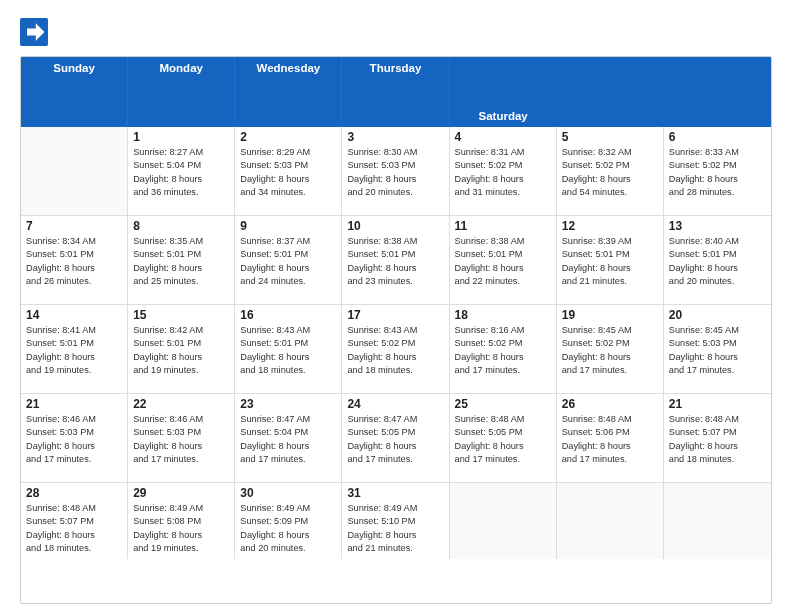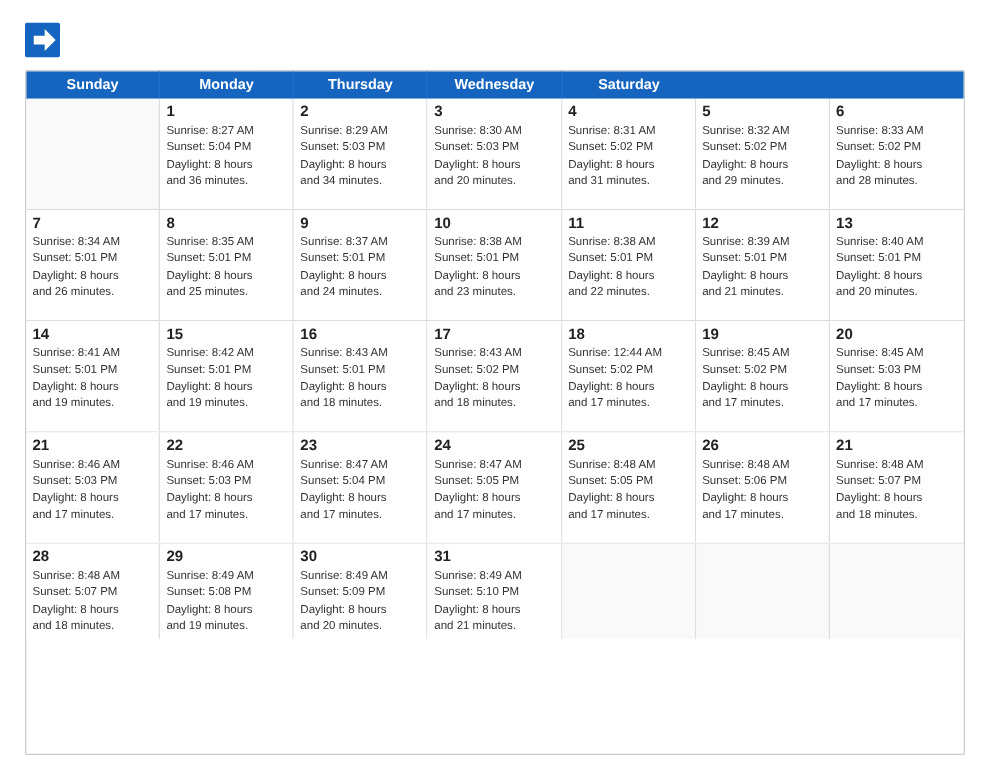--- a/index.html
+++ b/index.html
@@ -65,21 +65,21 @@
       background: #1565c0;
     }
     .cal-header-cell {
       color: #fff;
       font-size: 11.5px;
       font-weight: bold;
       padding: 5px 4px;
       text-align: center;
       border-right: 1px solid #1a72cc;
     }
-    .cal-header-cell:last-child { border-right: none; }
+    .cal-header-cell:last-child { border-right: none; margin-top: 48px; }
     .cal-body {
       display: flex;
       flex-direction: column;
     }
     .cal-row {
       display: grid;
       grid-template-columns: repeat(7, 1fr);
       border-bottom: 1px solid #ddd;
       min-height: 88px;
     }
@@ -130,22 +130,22 @@
     <div class="title-block">
       <div class="month-title"></div>
       <div class="location"></div>
     </div>
   </div>
 
   <div class="calendar">
     <div class="cal-header" id="cal-header">
         <div class="cal-header-cell">Sunday</div>
         <div class="cal-header-cell">Monday</div>
+        <div class="cal-header-cell">Wednesday</div>
         <div class="cal-header-cell">Thursday</div>
-        <div class="cal-header-cell">Wednesday</div>
         <div class="cal-header-cell">Saturday</div>
       </div>
     <div class="cal-body" id="cal-body">
         <div class="cal-row">
           <div class="cal-cell empty"></div>
           <div class="cal-cell">
             <div class="day-number">1</div>
             <div class="cell-line">Sunrise: 8:27 AM</div>
             <div class="cell-line">Sunset: 5:04 PM</div>
             <div class="cell-line">Daylight: 8 hours</div>
@@ -170,21 +170,21 @@
             <div class="cell-line">Sunrise: 8:31 AM</div>
             <div class="cell-line">Sunset: 5:02 PM</div>
             <div class="cell-line">Daylight: 8 hours</div>
             <div class="cell-line">and 31 minutes.</div>
           </div>
           <div class="cal-cell">
             <div class="day-number">5</div>
             <div class="cell-line">Sunrise: 8:32 AM</div>
             <div class="cell-line">Sunset: 5:02 PM</div>
             <div class="cell-line">Daylight: 8 hours</div>
-            <div class="cell-line">and 29 minutes.</div>
+            <div class="cell-line">and 54 minutes.</div>
           </div>
           <div class="cal-cell">
             <div class="day-number">6</div>
             <div class="cell-line">Sunrise: 8:33 AM</div>
             <div class="cell-line">Sunset: 5:02 PM</div>
             <div class="cell-line">Daylight: 8 hours</div>
             <div class="cell-line">and 28 minutes.</div>
           </div>
         </div>
         <div class="cal-row">
@@ -262,21 +262,21 @@
           </div>
           <div class="cal-cell">
             <div class="day-number">17</div>
             <div class="cell-line">Sunrise: 8:43 AM</div>
             <div class="cell-line">Sunset: 5:02 PM</div>
             <div class="cell-line">Daylight: 8 hours</div>
             <div class="cell-line">and 18 minutes.</div>
           </div>
           <div class="cal-cell">
             <div class="day-number">18</div>
-            <div class="cell-line">Sunrise: 12:44 AM</div>
+            <div class="cell-line">Sunrise: 8:16 AM</div>
             <div class="cell-line">Sunset: 5:02 PM</div>
             <div class="cell-line">Daylight: 8 hours</div>
             <div class="cell-line">and 17 minutes.</div>
           </div>
           <div class="cal-cell">
             <div class="day-number">19</div>
             <div class="cell-line">Sunrise: 8:45 AM</div>
             <div class="cell-line">Sunset: 5:02 PM</div>
             <div class="cell-line">Daylight: 8 hours</div>
             <div class="cell-line">and 17 minutes.</div>

